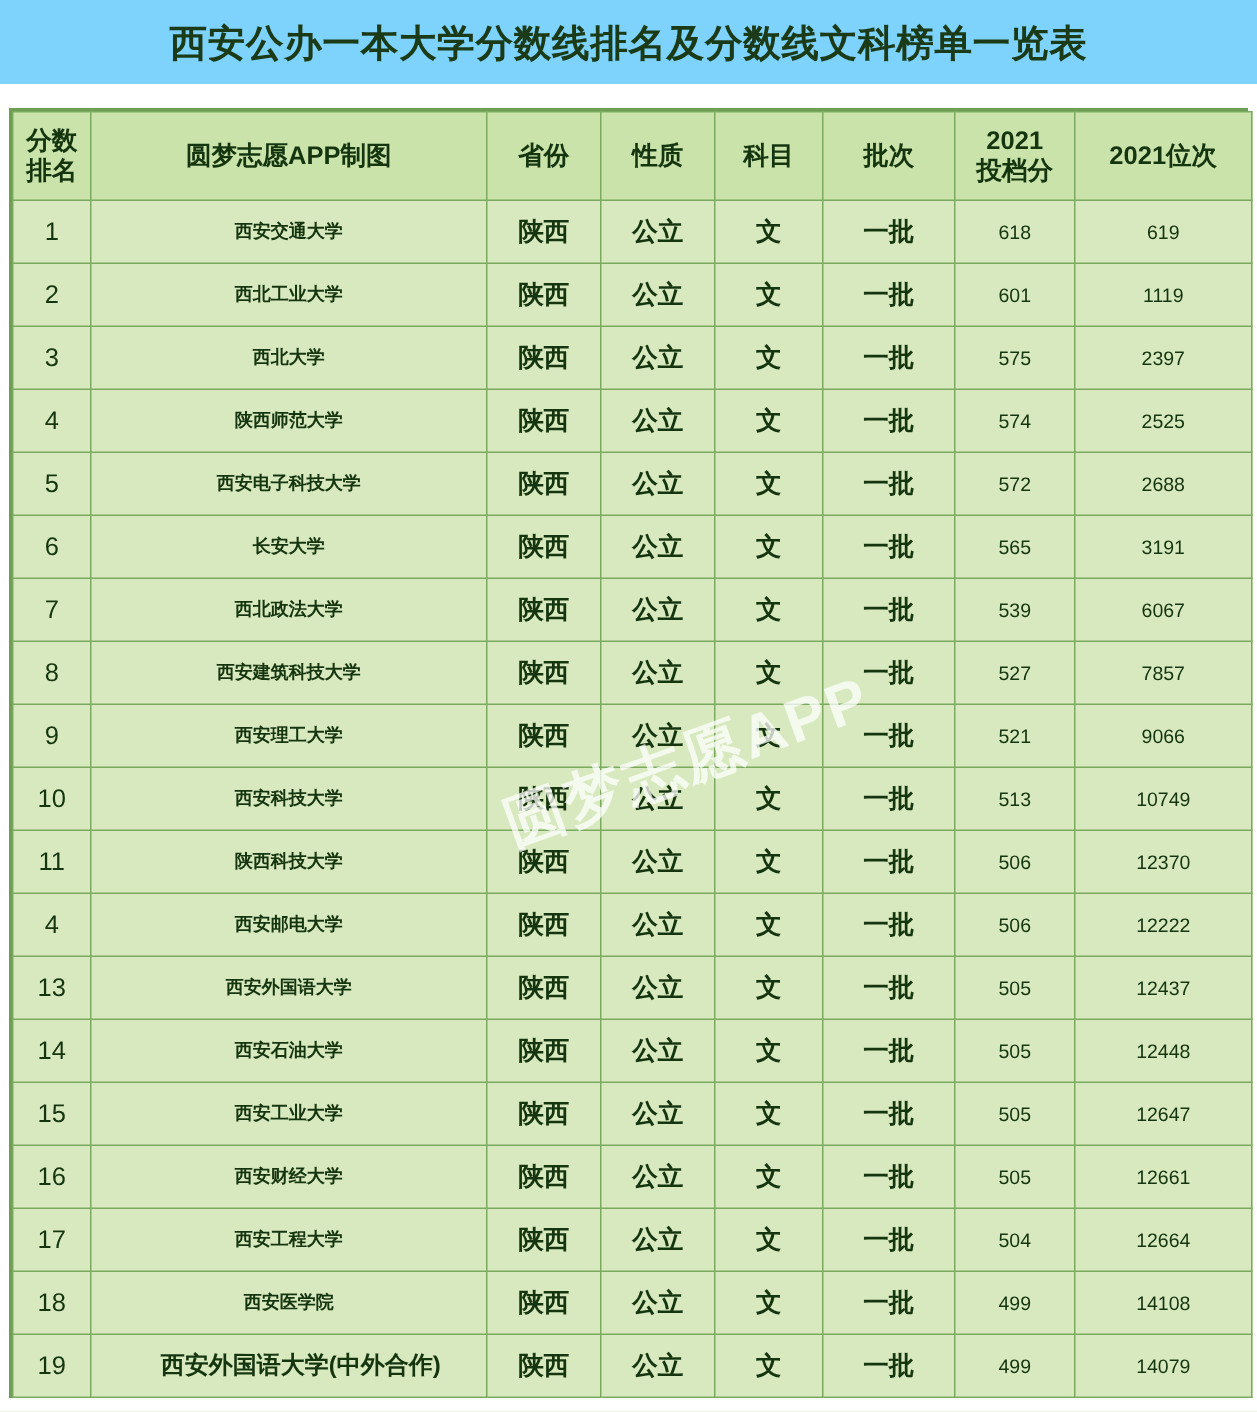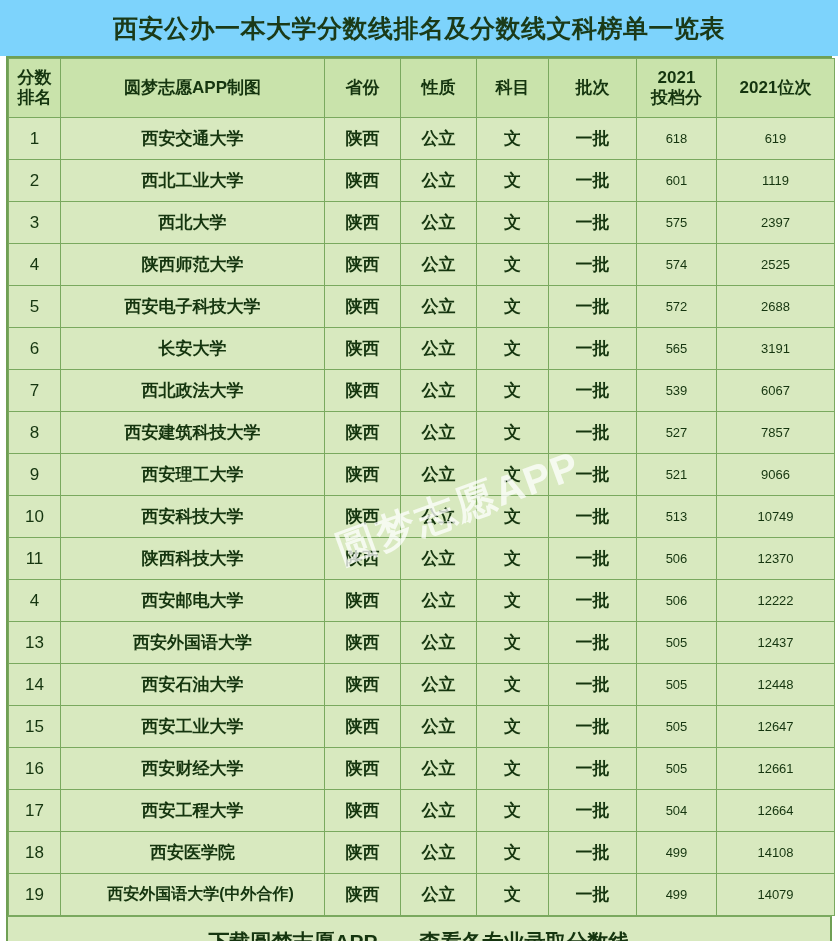--- a/index.html
+++ b/index.html
@@ -29,21 +29,21 @@
   }
   .title-text {
     font-size: 25px;
     font-weight: bold;
     color: #1b3a18;
     letter-spacing: 0.5px;
     white-space: nowrap;
   }
   .table-wrap {
     position: relative;
-    margin: 0 6px;
+    margin: 16px 6px;
     border: 2px solid #6f9f54;
     border-bottom: none;
     box-sizing: border-box;
   }
   table {
     border-collapse: collapse;
     width: 100%;
     table-layout: fixed;
     background: #d8e9bf;
   }
@@ -70,21 +70,21 @@
   }
   tbody td.rank {
     font-weight: normal;
     font-size: 17px;
   }
   tbody td.num {
     font-weight: normal;
     font-size: 13px;
   }
   tbody td.uni {
-    font-size: 17px;
+    font-size: 12px;
     font-weight: bold;
   }
   tbody td.sm {
     font-size: 16px;
     padding-left: 16px;
   }
   col.c-rank { width: 52px; }
   col.c-uni  { width: 264px; }
   col.c-prov { width: 76px; }
   col.c-type { width: 76px; }

